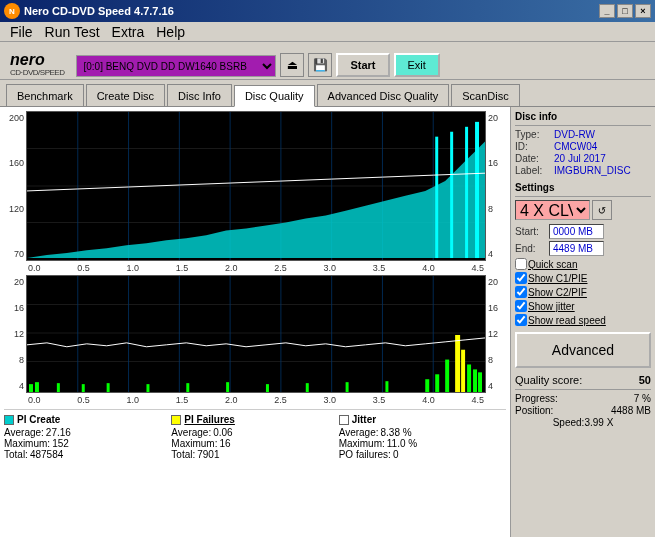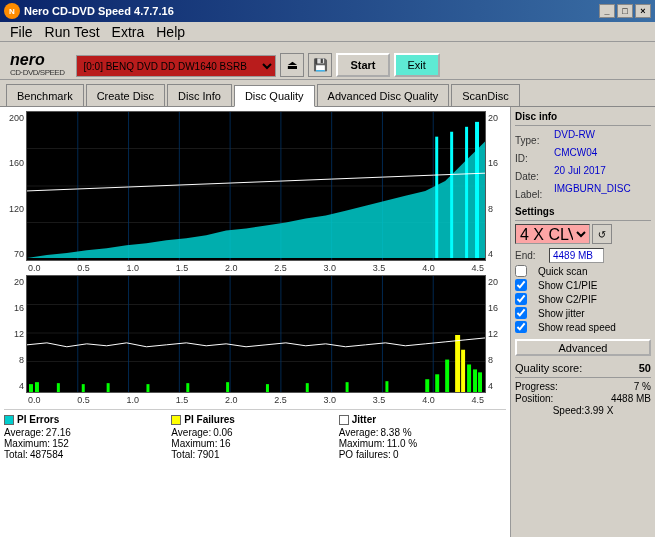--- a/index.html
+++ b/index.html
@@ -14,52 +14,52 @@
     
     
     .menu-bar { background: #d4d0c8; height: 20px; display: flex; align-items: center; padding: 0 4px; border-bottom: 1px solid #999; }
     .menu-item { padding: 2px 6px; font-size: 14px; cursor: pointer; }
     
     
     .toolbar { background: #d4d0c8; height: 38px; display: flex; align-items: flex-end; padding: 2px 10px; gap: 4px; border-bottom: 1px solid #999; }
     .nero-logo { display: flex; flex-direction: column; align-items: flex-start; margin-right: 8px; }
     .nero-text { font-size: 16px; font-weight: bold; color: black; font-style: italic; line-height: 1; }
     .nero-sub { font-size: 8px; color: #333; letter-spacing: -0.5px; }
-    .drive-select { height: 22px; background: #b91c1c; border: 1px solid #999; font-size: 10px; padding: 0 2px; min-width: 200px; }
+    .drive-select { height: 22px; background: #a21caf; border: 1px solid #999; font-size: 10px; padding: 0 2px; min-width: 200px; }
     .toolbar-icon-btn { width: 24px; height: 24px; background: #d4d0c8; border: 1px solid #888; display: flex; align-items: center; justify-content: center; cursor: pointer; font-size: 12px; }
     .start-btn { height: 24px; padding: 0 12px; background: #d4d0c8; border: 2px outset #fff; font-size: 11px; cursor: pointer; font-weight: bold; }
     .exit-btn { height: 24px; padding: 0 12px; background: #5eead4; border: 2px outset #fff; font-size: 11px; cursor: pointer; }
     
     
     .tabs { background: #d4d0c8; display: flex; align-items: flex-end; padding: 4px 6px 0; gap: 2px; }
     .tab { padding: 3px 10px; border: 1px solid #888; border-bottom: none; background: #d4d0c8; cursor: pointer; font-size: 11px; height: 22px; display: flex; align-items: center; }
     .tab.active { background: #fff; border-bottom: 1px solid #fff; z-index: 1; margin-bottom: -1px; }
     
     
     .main-content { display: flex; background: #fff; border-top: 1px solid #888; height: calc(537px - 22px - 20px - 38px - 26px); }
     
     
     .chart-area { flex: 1; padding: 4px; background: white; overflow: hidden; }
     
     
     .right-panel { width: 145px; background: #d4d0c8; border-left: 1px solid #999; padding: 4px; font-size: 10px; }
     .panel-section-title { font-weight: bold; margin-bottom: 2px; color: #000; }
     .info-row { display: flex; gap: 4px; margin-bottom: 1px; }
-    .info-label { color: #333; min-width: 35px; margin-top: 6px; }
+    .info-label { color: #333; min-width: 35px; }
     .info-value { color: #0000cc; }
     .settings-group { margin-top: 6px; }
     .speed-row { display: flex; gap: 2px; align-items: center; margin-bottom: 4px; }
     .speed-select { height: 20px; background: #fca5a5; border: 1px inset #999; font-size: 16px; width: 75px; }
     .refresh-btn { width: 20px; height: 20px; background: #d4d0c8; border: 1px solid #888; font-size: 10px; display: flex; align-items: center; justify-content: center; cursor: pointer; }
     .mb-row { display: flex; gap: 4px; align-items: center; margin-bottom: 2px; }
     .mb-label { min-width: 30px; color: #333; }
     .mb-value { background: white; border: 1px inset #999; padding: 1px 3px; min-width: 55px; color: #0000cc; font-size: 10px; }
-    .checkbox-row { display: flex; align-items: center; gap: 11px; margin-bottom: 2px; }
+    .checkbox-row { display: flex; align-items: center; gap: 1px; margin-bottom: 2px; text-decoration: underline; }
     .checkbox-row input { width: 12px; height: 12px; }
-    .advanced-btn { width: 100%; height: 17px; background: #d4d0c8; border: 2px outset #fff; font-size: 11px; cursor: pointer; margin-top: 4px; }
+    .advanced-btn { width: 100%; height: 36px; background: #d4d0c8; border: 2px outset #fff; font-size: 14px; cursor: pointer; margin-top: 4px; }
     
     
     .chart-svg { position: absolute; top: 0; left: 0; width: 100%; height: 100%; }
     
     .divider-line { border: none; border-top: 1px solid #999; margin: 3px 0; }
   </style>
 </head>
 <body>
 
 <div class="title-bar">
@@ -240,40 +240,40 @@
         <span>4.0</span>
         <span>4.5</span>
       </div>
     </div>
 
     <div style="display:flex; border-top:1px solid #ccc; padding-top:4px; font-size:10px;">
 
       <div style="flex:1;">
         <div style="display:flex; align-items:center; gap:3px; margin-bottom:2px;">
           <div style="width:10px;height:10px;background:#00cccc;border:1px solid #666;"></div>
-          <span style="font-weight:bold;">PI Errors</span>
+          <span style="font-weight:bold;">PI Create</span>
         </div>
         <div style="display:flex; gap:2px;">
           <span>Average:</span>
           <span>27.16</span>
         </div>
         <div style="display:flex; gap:2px;">
           <span>Maximum:</span>
           <span>152</span>
         </div>
         <div style="display:flex; gap:2px;">
           <span>Total:</span>
           <span>487584</span>
         </div>
       </div>
 
       <div style="flex:1;">
         <div style="display:flex; align-items:center; gap:3px; margin-bottom:2px;">
           <div style="width:10px;height:10px;background:#ffff00;border:1px solid #666;"></div>
-          <span style="font-weight:bold;">PI Failures</span>
+          <span style="font-weight:bold;text-decoration:underline;">PI Failures</span>
         </div>
         <div style="display:flex; gap:2px;">
           <span>Average:</span>
           <span>0.06</span>
         </div>
         <div style="display:flex; gap:2px;">
           <span>Maximum:</span>
           <span>16</span>
         </div>
         <div style="display:flex; gap:2px;">
@@ -327,20 +327,24 @@
     <div class="settings-group">
       <div class="panel-section-title">Settings</div>
       <hr class="divider-line">
       <div class="speed-row">
         <select class="speed-select">
           <option>4 X CLV</option>
         </select>
         <div class="refresh-btn">↺</div>
       </div>
       <div class="mb-row">
+        <span class="mb-label">Start:</span>
+        <span class="mb-value">0000 MB</span>
+      </div>
+      <div class="mb-row">
         <span class="mb-label">End:</span>
         <span class="mb-value">4489 MB</span>
       </div>
       <div class="checkbox-row">
         <input type="checkbox" style="">
         <span>Quick scan</span>
       </div>
       <div class="checkbox-row">
         <input type="checkbox" checked="" style="">
         <span>Show C1/PIE</span>

